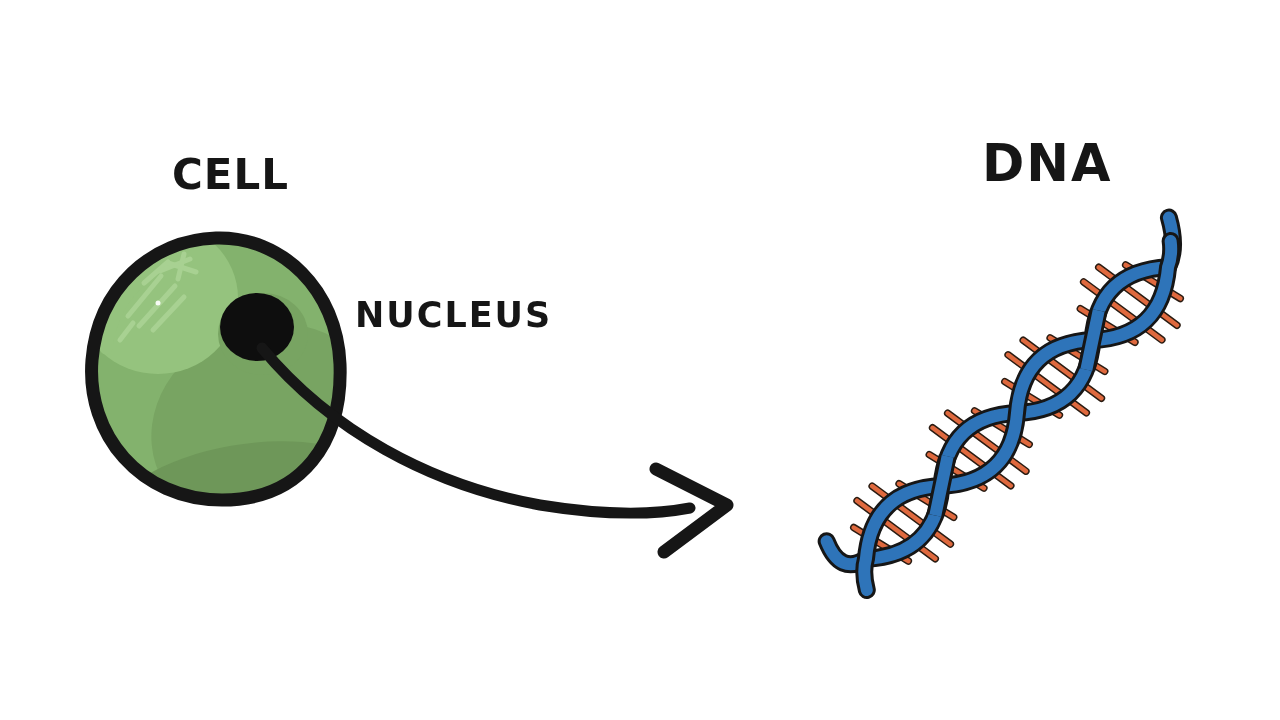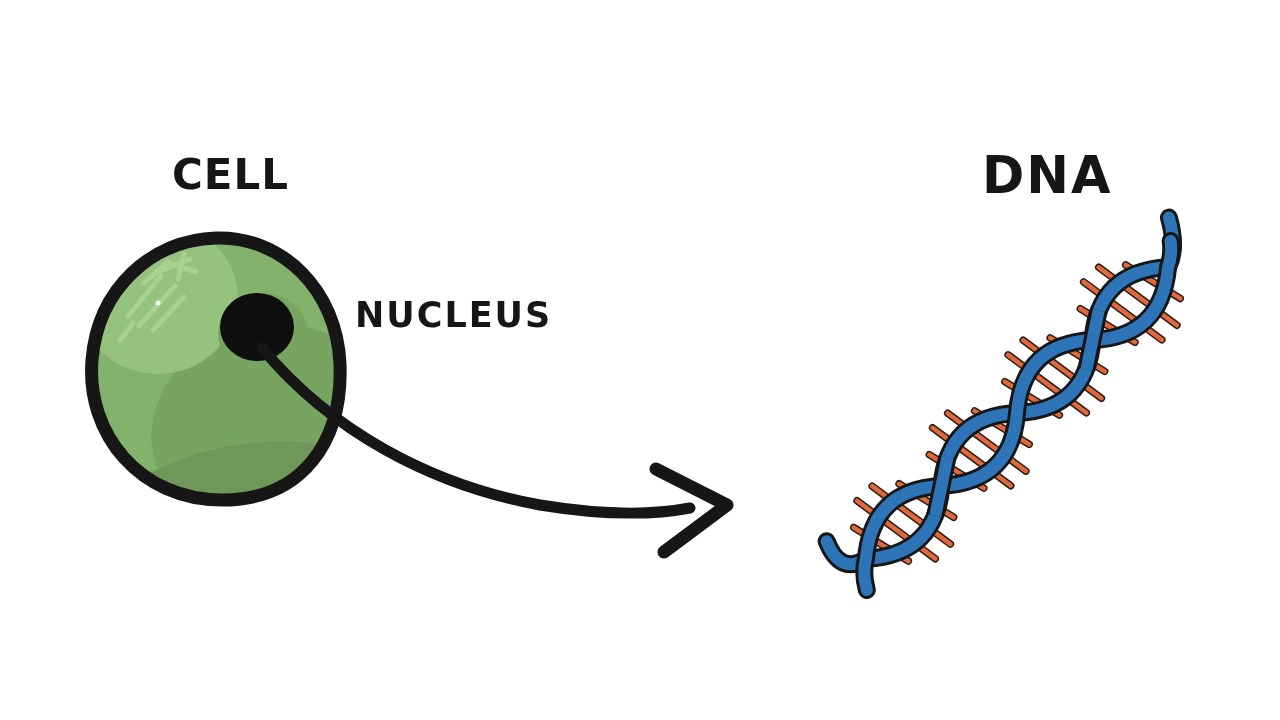--- a/index.html
+++ b/index.html
@@ -41,21 +41,21 @@
   .label {
     position: absolute;
     color: var(--ink);
     font-family: "DejaVu Sans", sans-serif;
     font-weight: 900;
     white-space: nowrap;
     user-select: none;
   }
   .label-cell    { left: 172px; top: 150px; font-size: 42px; letter-spacing: 1px; }
   .label-nucleus { left: 355px; top: 263px; font-size: 35px; letter-spacing: 2px; margin-top: 32px; }
-  .label-dna     { left: 982px; top: 134px; font-size: 51px; letter-spacing: 2px; margin-top: 12px; }
+  .label-dna     { left: 982px; top: 134px; font-size: 51px; letter-spacing: 2px; }
 </style>
 </head>
 <body>
 
 <div class="canvas">
 
   <svg class="illustration" width="1280" height="720" viewBox="0 0 1280 720">
 
     <defs>
       <clipPath id="cellClip">

